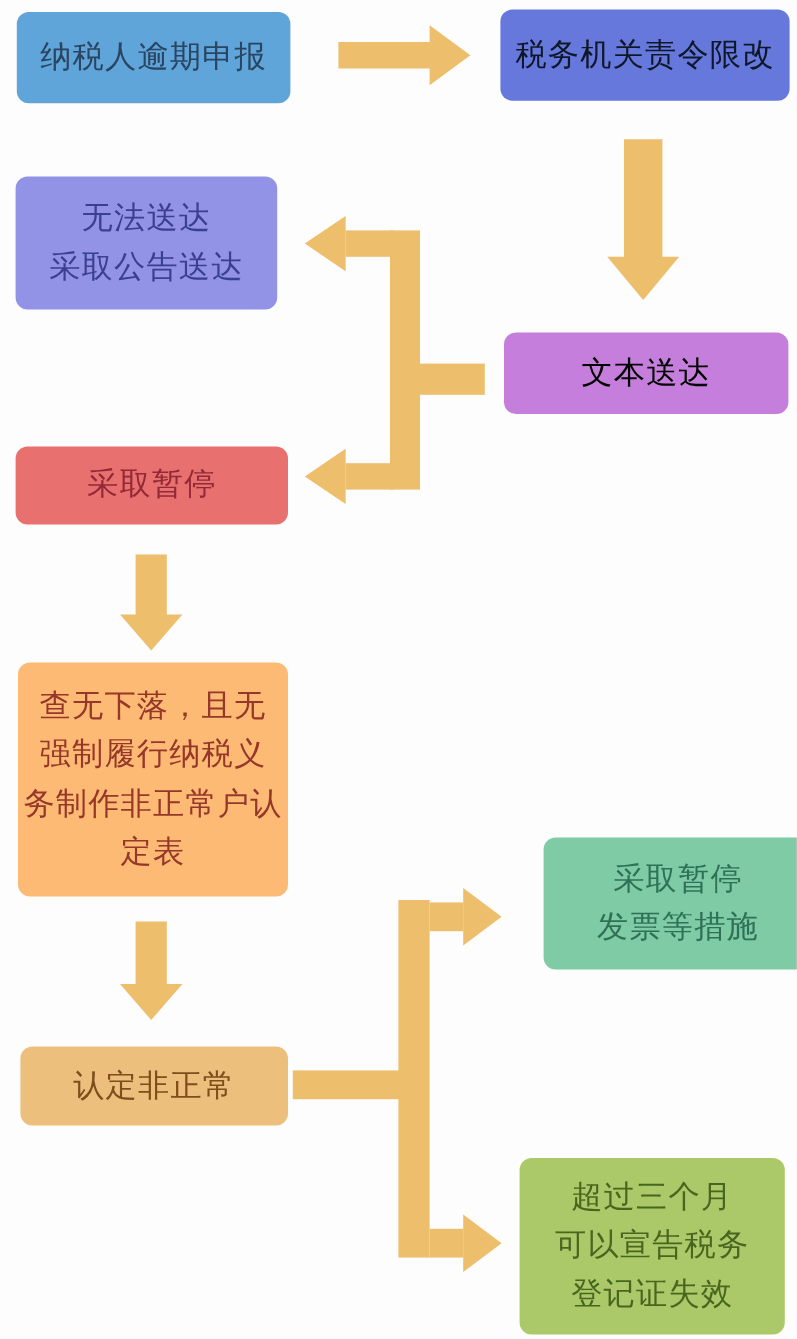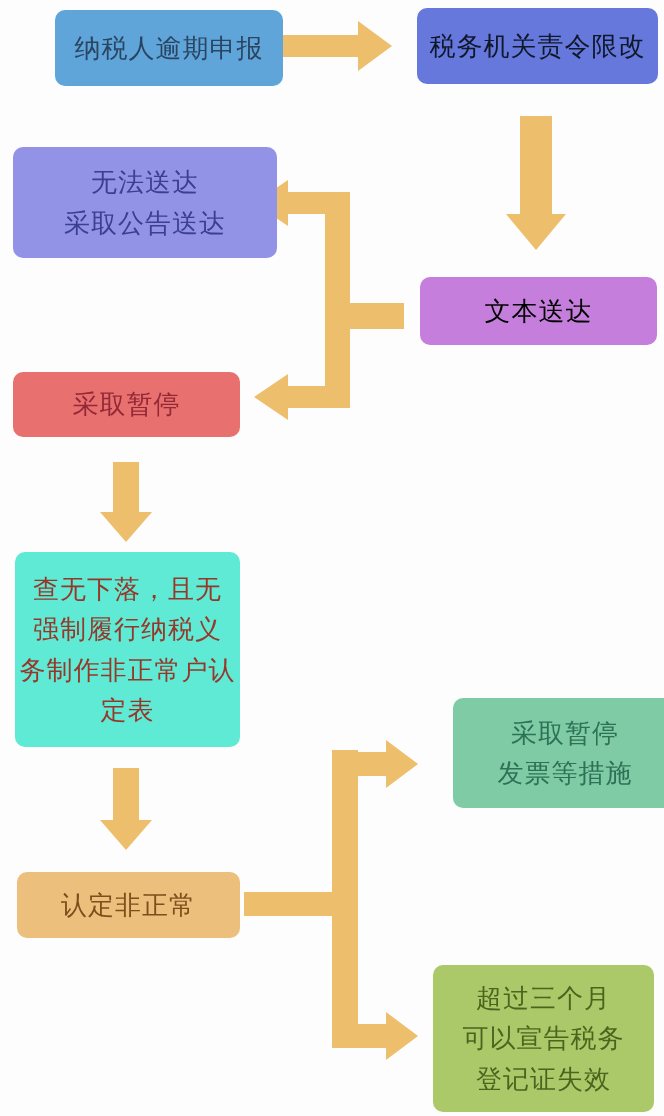--- a/index.html
+++ b/index.html
@@ -79,42 +79,42 @@
     <g>
       <rect fill="currentColor" x="244" y="892" width="90" height="24"></rect>
       <rect fill="currentColor" x="332" y="750" width="26" height="298"></rect>
       <rect fill="currentColor" x="358" y="752" width="28" height="24"></rect>
       <polygon fill="currentColor" points="386,740 386,788 418,764"></polygon>
       <rect fill="currentColor" x="358" y="1024" width="28" height="24"></rect>
       <polygon fill="currentColor" points="386,1012 386,1060 418,1036"></polygon>
     </g>
   </svg>
 
-  <div class="node" style="left: 14px; top: 10px; width: 228px; height: 76px; background: rgb(95, 165, 217); color: rgb(42, 69, 98); margin-left: 41px;">
+  <div class="node" style="left: 14px; top: 10px; width: 228px; height: 76px; background: rgb(95, 165, 217); color: rgb(42, 69, 98);">
     <span class="node-label">纳税人逾期申报</span>
   </div>
 
   <div class="node" style="left: 417px; top: 8px; width: 241px; height: 76px; background: rgb(102, 120, 220); color: #0f172a;">
     <span class="node-label">税务机关责令限改</span>
   </div>
 
-  <div class="node" style="left: 13px; top: 147px; width: 264px; height: 111px; background: rgb(146, 147, 231); color: rgb(58, 63, 143);">
+  <div class="node" style="left: 13px; top: 147px; width: 218px; height: 111px; background: rgb(146, 147, 231); color: rgb(58, 63, 143);">
     <span class="node-label">无法送达
 采取公告送达</span>
   </div>
 
   <div class="node" style="left: 420px; top: 277px; width: 237px; height: 68px; background: rgb(198, 126, 221); color: #000000;">
     <span class="node-label">文本送达</span>
   </div>
 
   <div class="node" style="left: 13px; top: 372px; width: 227px; height: 65px; background: rgb(232, 113, 112); color: rgb(147, 40, 54);">
     <span class="node-label">采取暂停</span>
   </div>
 
-  <div class="node" style="left: 15px; top: 552px; width: 225px; height: 195px; background: #5eead4; color: rgb(151, 55, 42);">
+  <div class="node" style="left: 15px; top: 552px; width: 225px; height: 195px; background: #fdba74; color: rgb(151, 55, 42);">
     <span class="node-label">查无下落，且无
 强制履行纳税义
 务制作非正常户认
 定表</span>
   </div>
 
   <div class="node" style="left: 17px; top: 872px; width: 223px; height: 66px; background: rgb(237, 191, 125); color: rgb(126, 78, 28);">
     <span class="node-label">认定非正常</span>
   </div>
 

